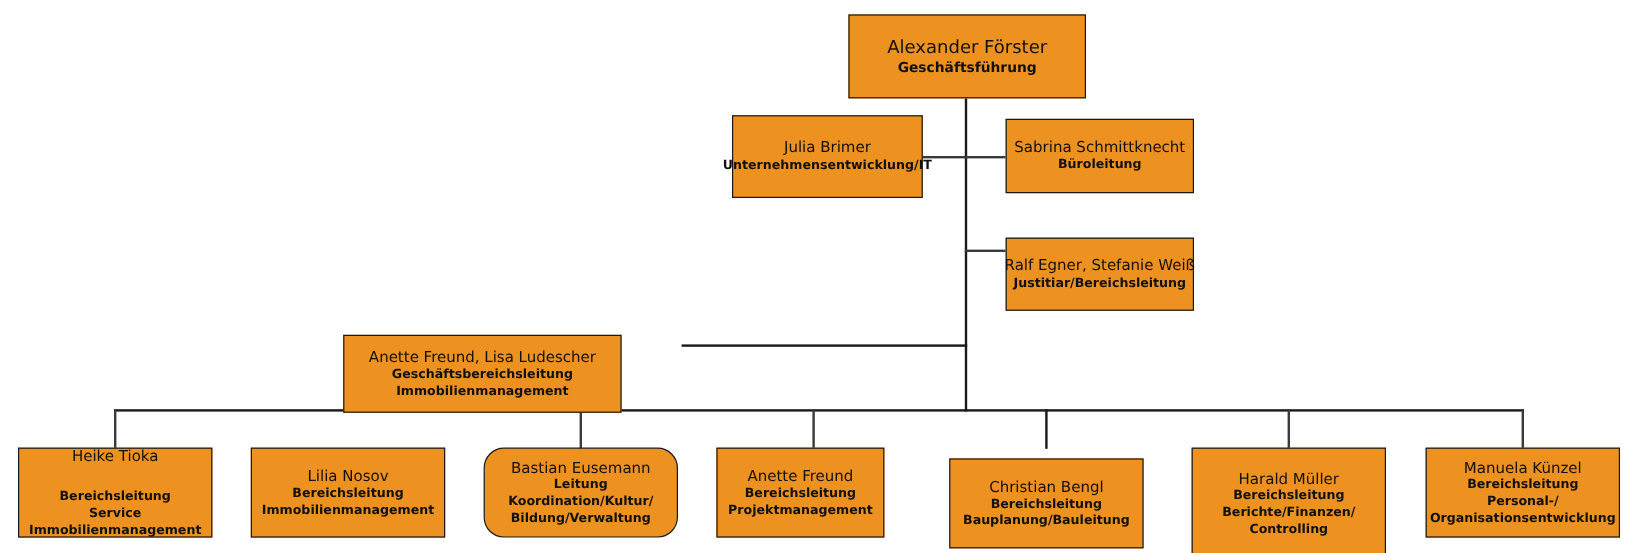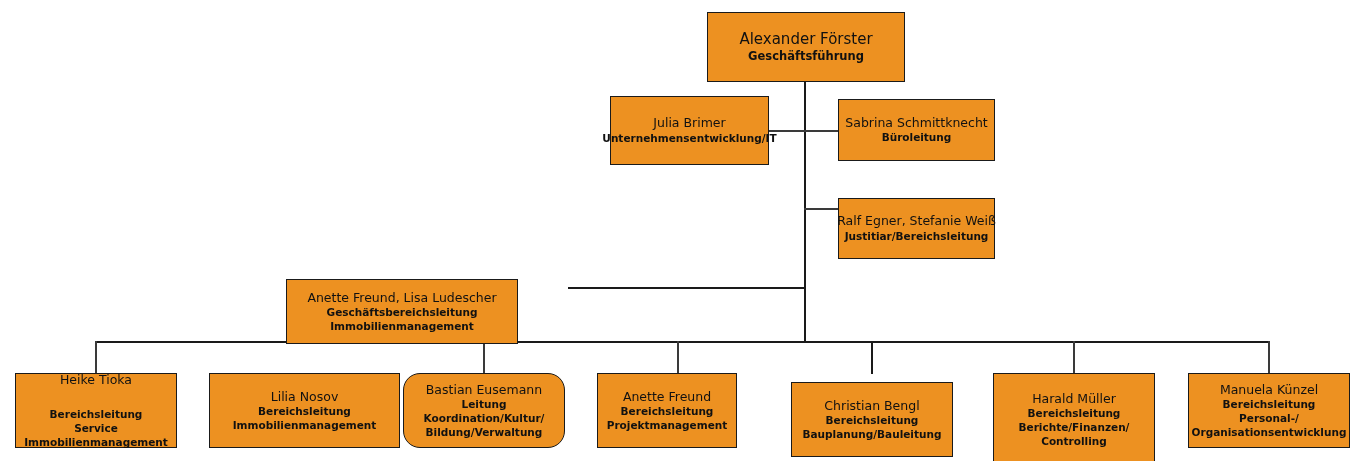--- a/index.html
+++ b/index.html
@@ -112,21 +112,21 @@
     <div class="node-role">Geschäftsbereichsleitung Immobilienmanagement</div>
   </div>
 
   <div class="node" style="left:15px; top:373px; width:162px; height:75px;gap:20px;">
     <div class="node-name">Heike Tioka</div>
     <div class="node-role">Bereichsleitung
 Service
 Immobilienmanagement</div>
   </div>
 
-  <div class="node" style="left:209px; top:373px; width:191px; height:75px;">
+  <div class="node" style="left:209px; top:373px; width:162px; height:75px;">
     <div class="node-name">Lilia Nosov</div>
     <div class="node-role">Bereichsleitung
 Immobilienmanagement</div>
   </div>
 
   <div class="node" style="left:403px; top:373px; width:162px; height:75px;border-radius:17px;">
     <div class="node-name">Bastian Eusemann</div>
     <div class="node-role">Leitung
 Koordination/Kultur/
 Bildung/Verwaltung</div>

